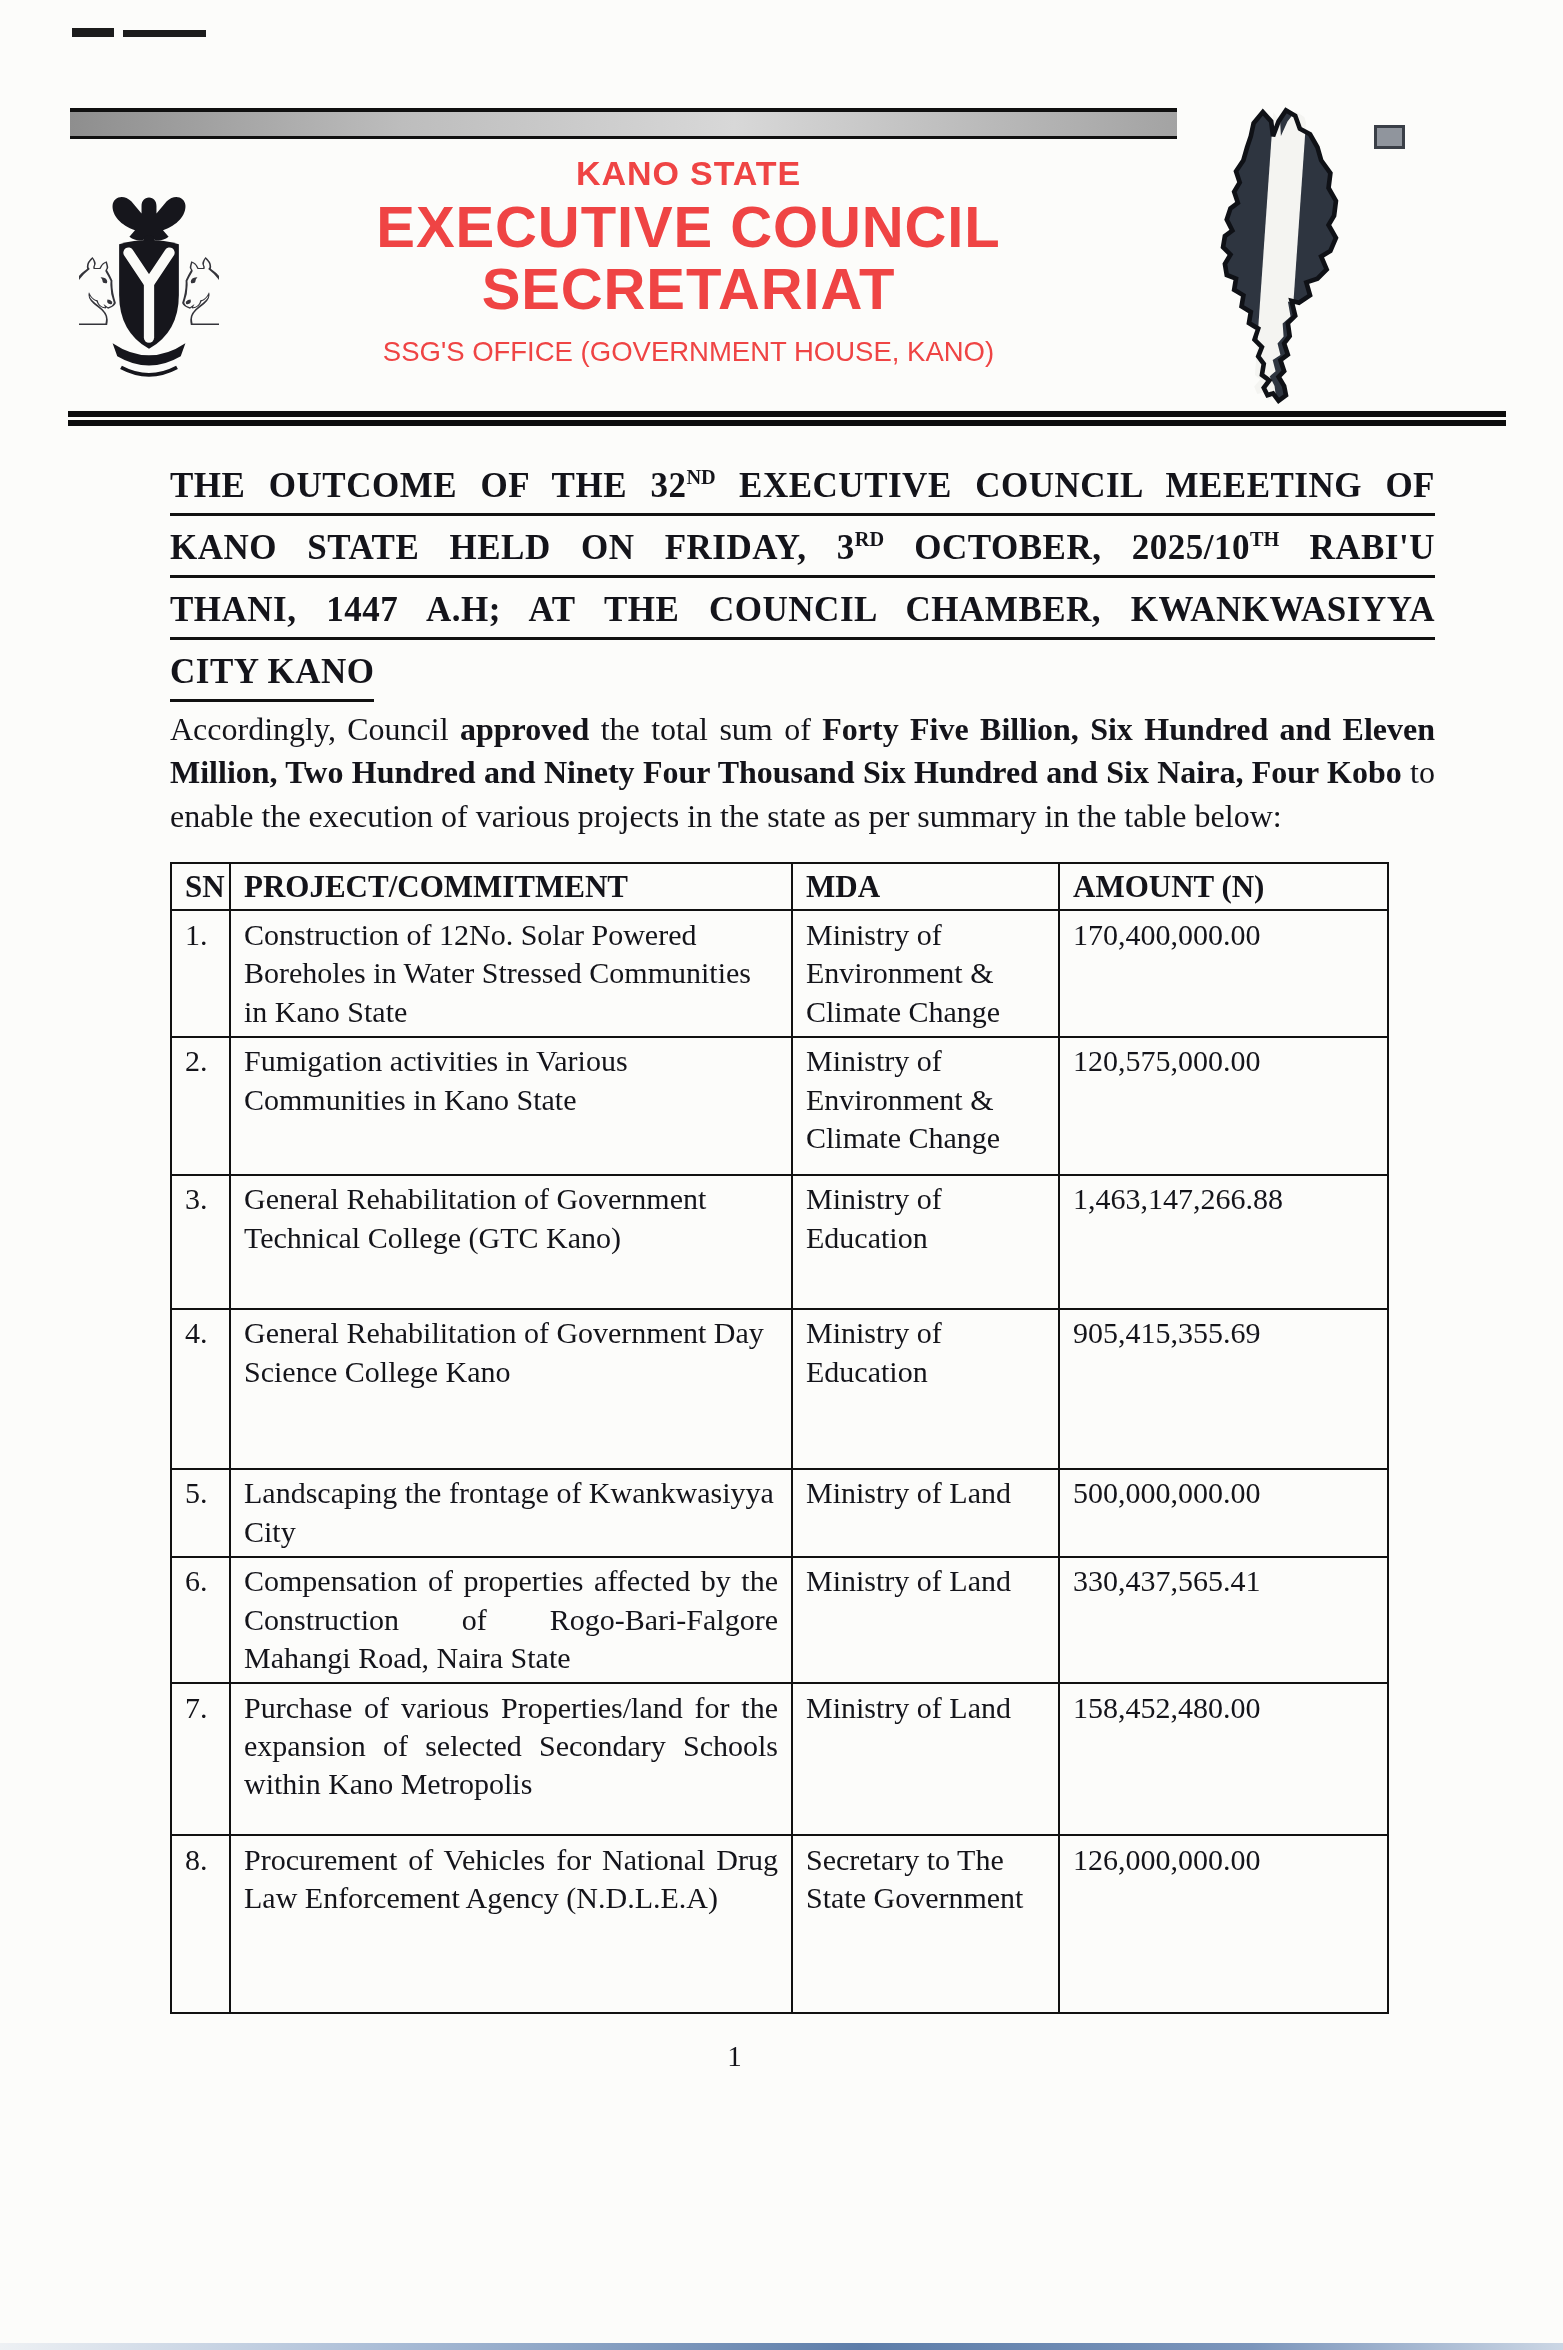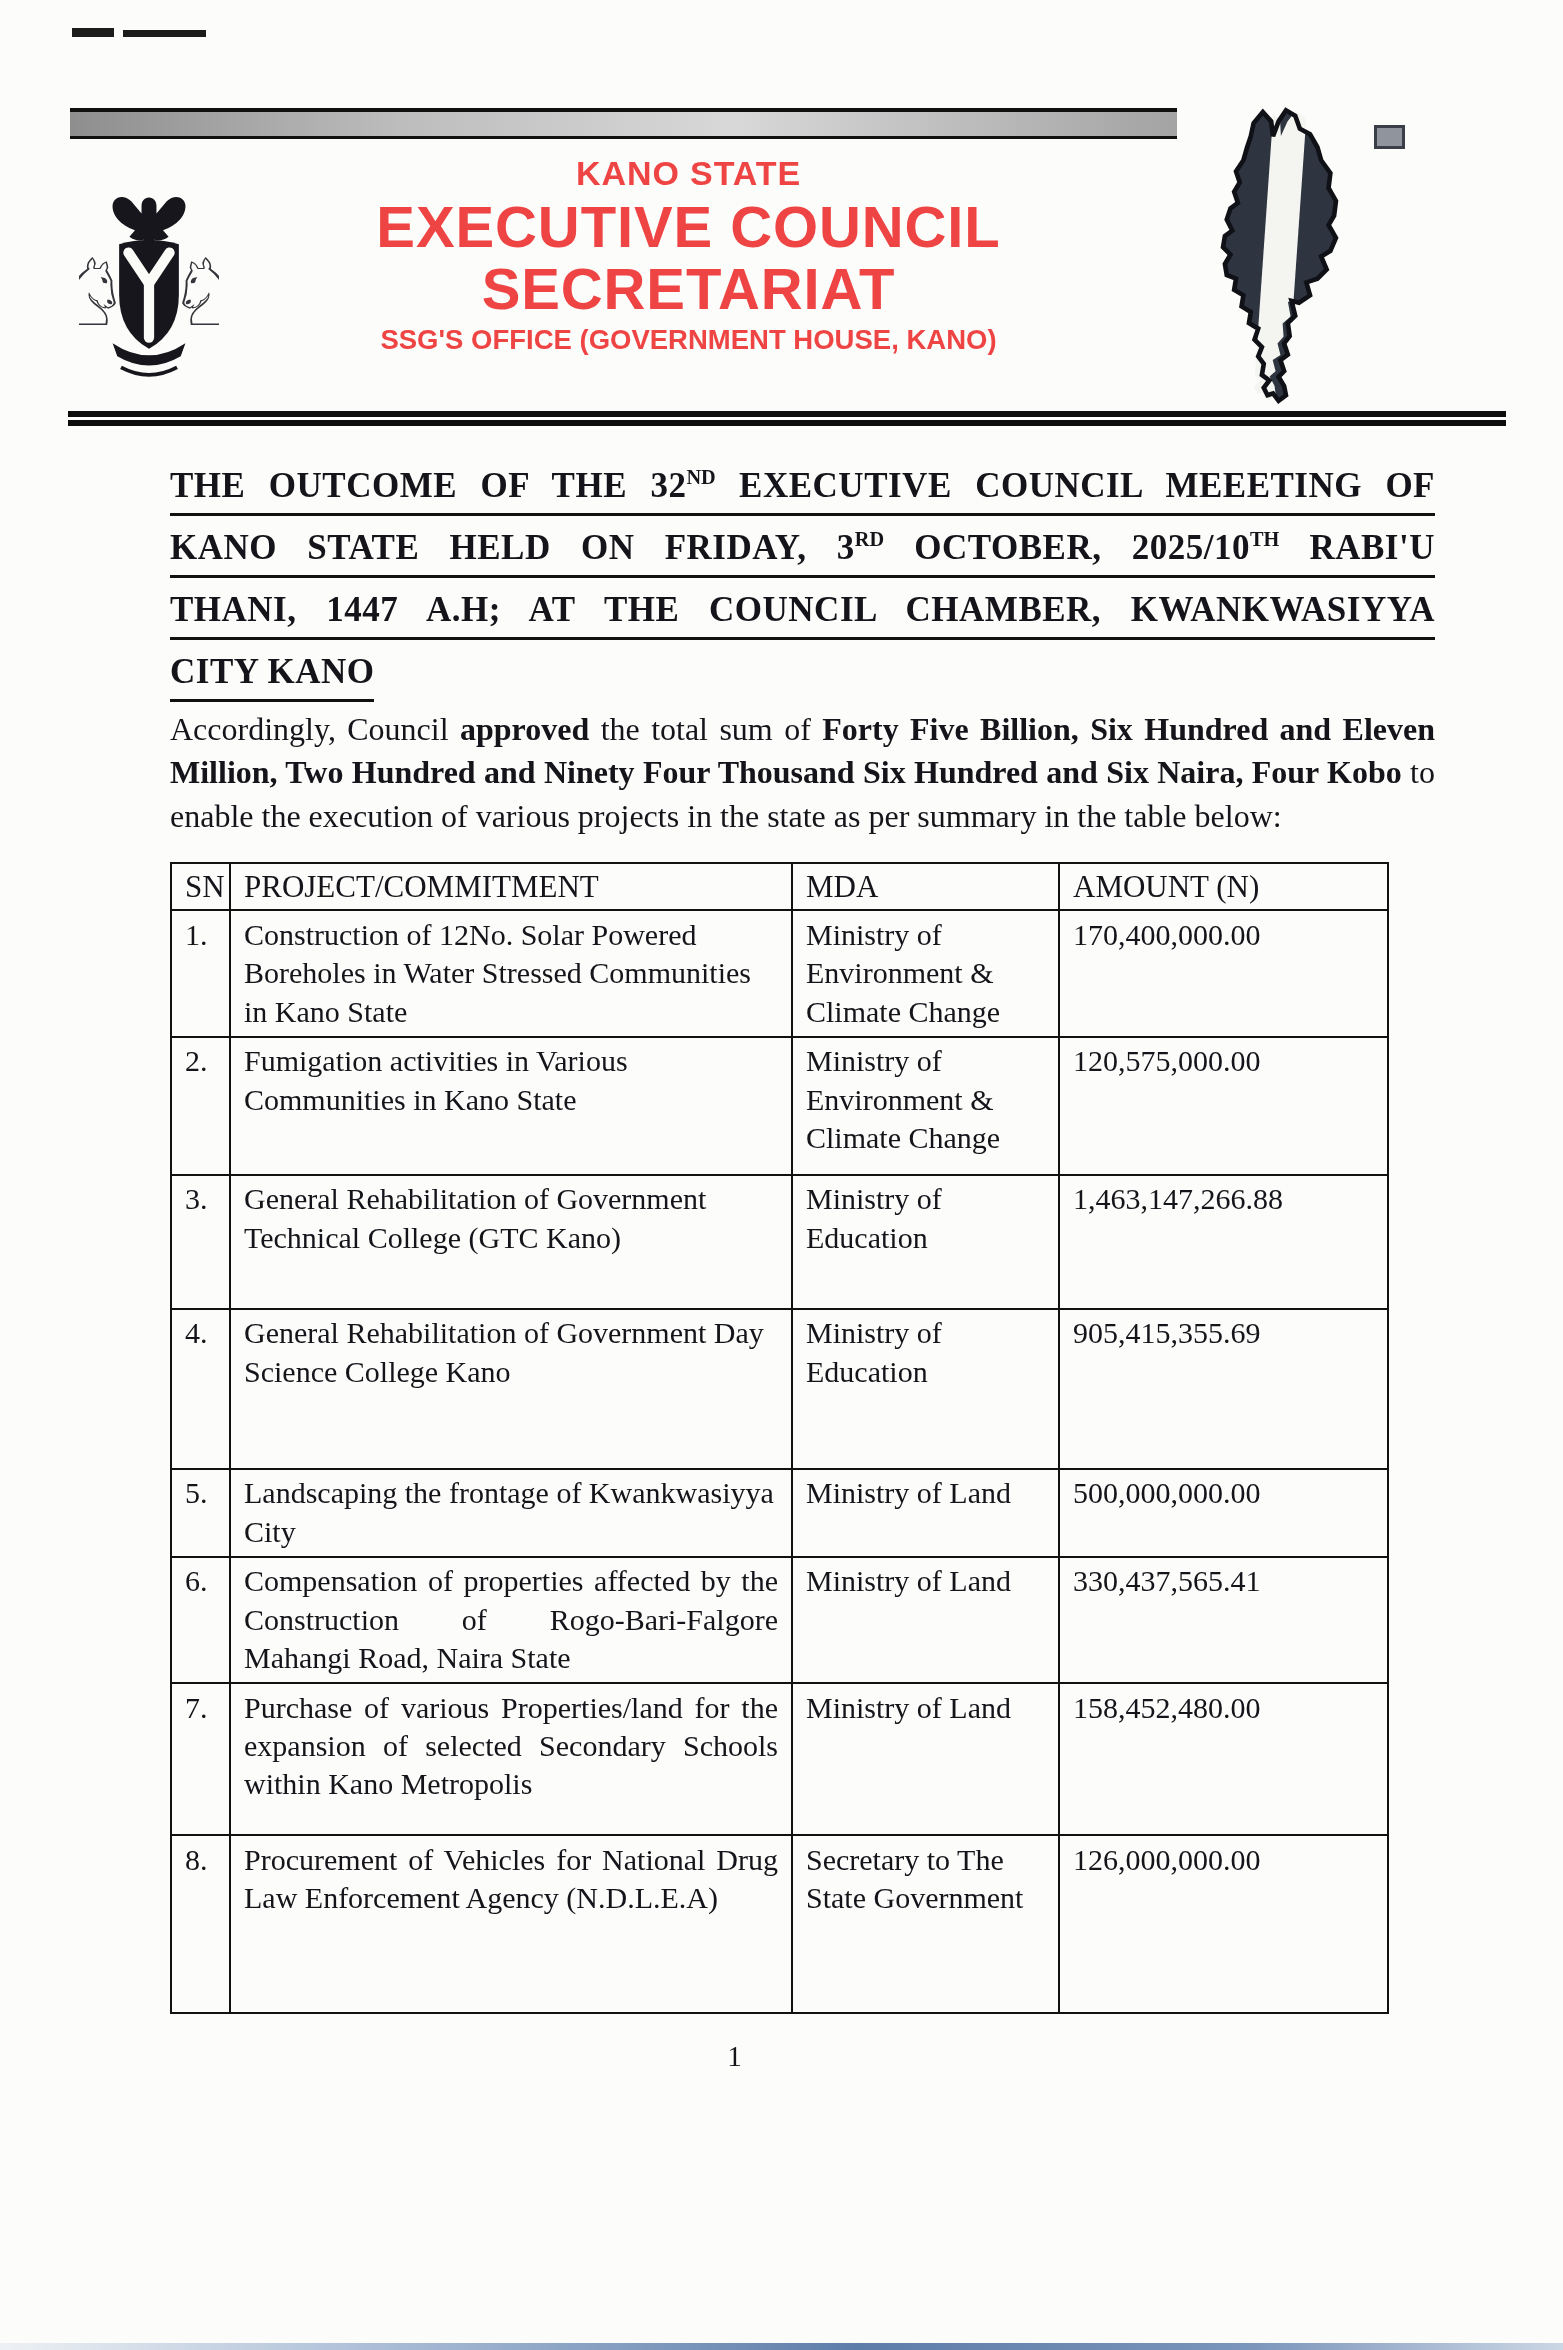--- a/index.html
+++ b/index.html
@@ -20,21 +20,21 @@
   }
 
   
   .header-center {
     position:absolute; left:220px; top:154px; width:937px; text-align:center;
     font-family:"Liberation Sans", sans-serif; color:#ef4444;
   }
   .h-state  { font-size:34px; font-weight:700; letter-spacing:0.9px; }
   .h-exec   { font-size:58px; font-weight:800; letter-spacing:0.9px; margin-top:3.7px; line-height:1.05; }
   .h-secr   { font-size:58px; font-weight:800; letter-spacing:0.9px; margin-top:1.8px; line-height:1.05; }
-  .h-office { font-size:27.5px; font-weight:700; margin-top:4px; }
+  .h-office { font-size:27.5px; font-weight:400; margin-top:16px; }
 
   .coat-of-arms { position:absolute; left:79px; top:184px; width:140px; height:197px; }
   .map-wrap     { position:absolute; left:1196px; top:101px; width:167px; height:310px; }
   .map-square   { position:absolute; left:1374px; top:125px; width:31px; height:24px;
                   background:#90959d; border:3.7px solid #3a3f47; box-sizing:border-box; }
 
   
   .double-rule {
     position:absolute; left:68px; top:411px; width:1438px; height:15.6px;
     background:linear-gradient(#0d0d0d 0 6.4px, transparent 6.4px 9.2px, #0d0d0d 9.2px 14.7px, transparent 14.7px);
@@ -59,21 +59,21 @@
 
   
   .doc-table {
     border-collapse:collapse; margin-top:24px; width:1217px;
     font-size:30px; table-layout:fixed;
   }
   .doc-table th, .doc-table td {
     border:2.8px solid #111; vertical-align:top; padding:4.6px 13px; line-height:1.28;
     overflow:hidden;
   }
-  .doc-table th { font-size:31px; font-weight:400; text-align:left; padding-top:2.8px; padding-bottom:2.8px; }
+  .doc-table th { font-size:31px; font-weight:700; text-align:left; padding-top:2.8px; padding-bottom:2.8px; }
   .col-sn{width:59px} .col-project{width:562px} .col-mda{width:267px} .col-amount{width:329px}
   th.amount-h, td.amount { text-align:left; }
   td.project.just { text-align:justify; }
   tbody tr:nth-child(1){height:121px} tbody tr:nth-child(2){height:138px}
   tbody tr:nth-child(3){height:134px} tbody tr:nth-child(4){height:160px}
   tbody tr:nth-child(5){height:81px}  tbody tr:nth-child(6){height:125px}
   tbody tr:nth-child(7){height:152px} tbody tr:nth-child(8){height:178px}
 
   .page-num { text-align:center; padding-right:136px; margin-top:26px; font-size:29px; }
 

